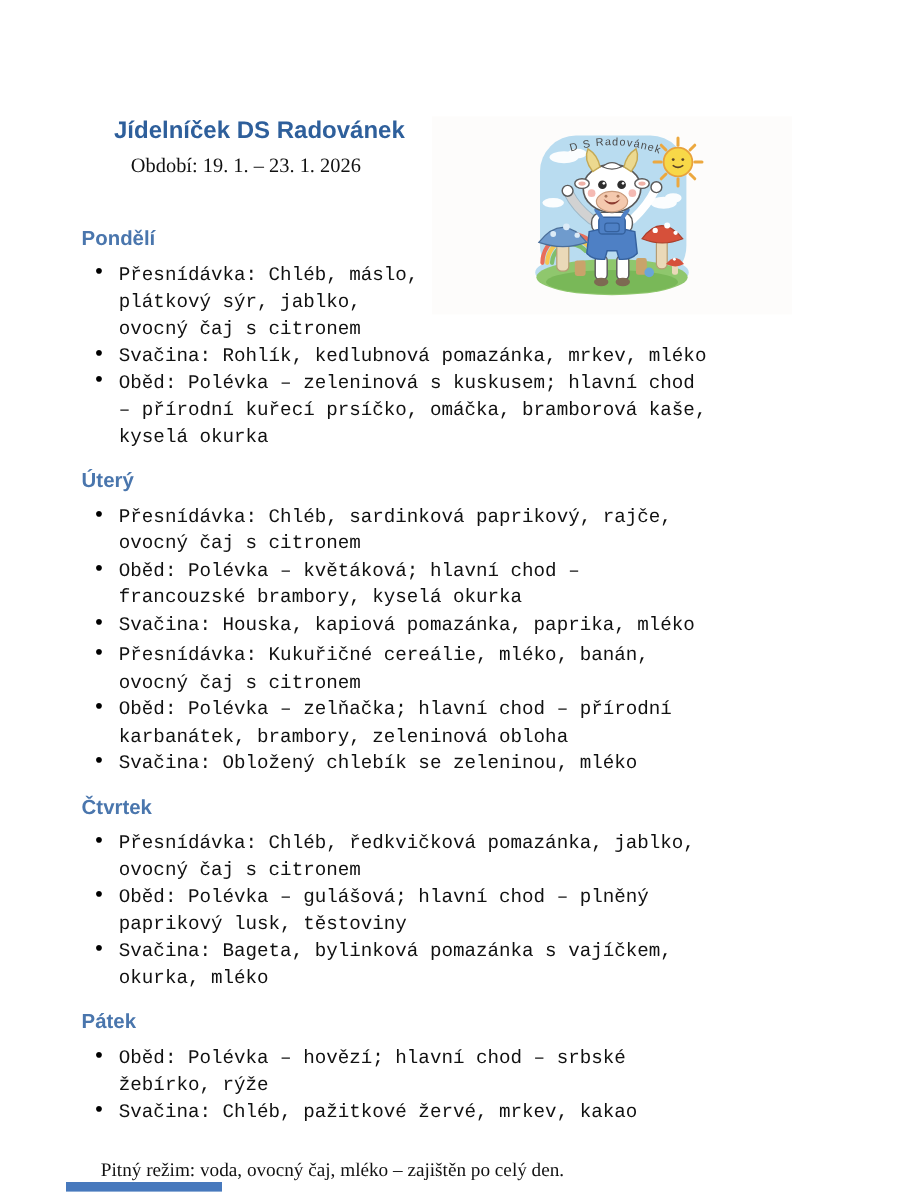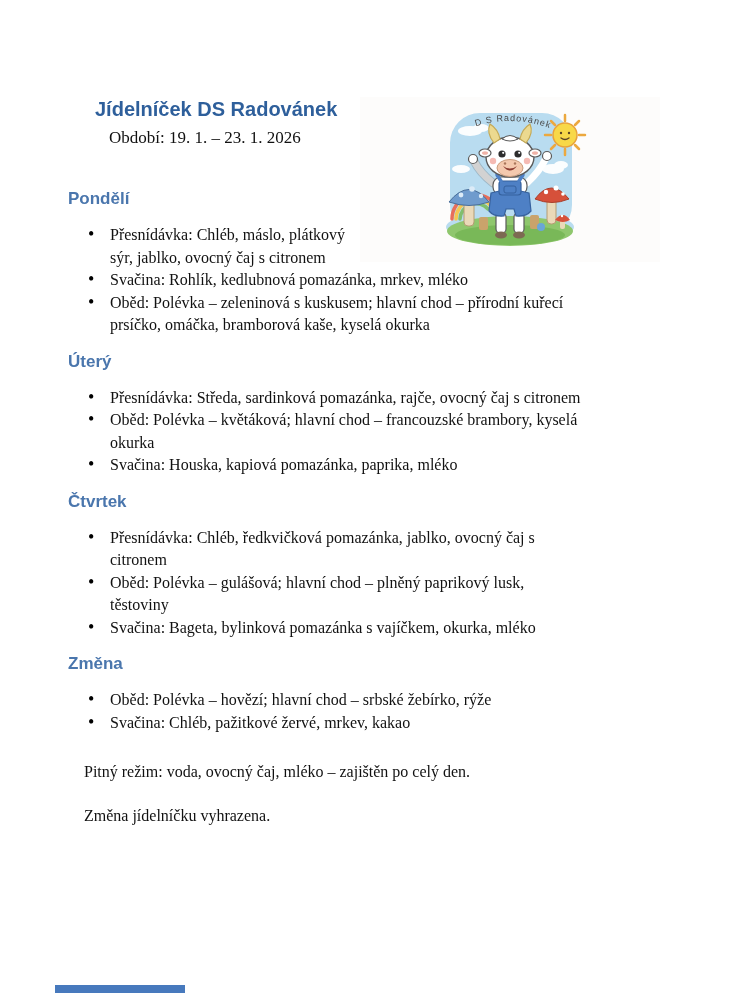--- a/index.html
+++ b/index.html
@@ -40,21 +40,21 @@
     margin: 14px 0 8px 0;
     font-family: "Liberation Sans", sans-serif;
     font-size: 17px; line-height: 22px;
     font-weight: bold;
     color: #4a76ad;
   }
   section.day:first-of-type h2 { margin-top: 40px; }
 
   ul.menu {
     list-style: none;
-    margin: 14px; padding: 0 0 0 28px;
+    margin: 3px; padding: 0 0 0 28px; font-family: Liberation Mono, monospace;
   }
   ul.menu li {
     position: relative;
     font-size: 16px; line-height: 22.5px;
     color: #111;
   }
   ul.menu li::before {
     content: "\2022";
     position: absolute;
     left: -22px; top: -1px;
@@ -94,40 +94,45 @@
       <ul class="menu">
         <li class="narrow">Přesnídávka: Chléb, máslo, plátkový sýr, jablko, ovocný čaj s citronem</li>
         <li>Svačina: Rohlík, kedlubnová pomazánka, mrkev, mléko</li>
         <li>Oběd: Polévka – zeleninová s kuskusem; hlavní chod – přírodní kuřecí prsíčko, omáčka, bramborová kaše, kyselá okurka</li>
       </ul>
     </section>
 
     <section class="day">
       <h2>Úterý</h2>
       <ul class="menu">
-        <li>Přesnídávka: Středa, sardinková pomazánka, rajče, ovocný čaj s citronem</li>
+        <li>Přesnídávka: Chléb, sardinková paprikový, rajče, ovocný čaj s citronem</li>
         <li>Oběd: Polévka – květáková; hlavní chod – francouzské brambory, kyselá okurka</li>
         <li>Svačina: Houska, kapiová pomazánka, paprika, mléko</li>
       </ul>
     </section>
 
     <section class="day">
+      <ul class="menu">
+        <li>Přesnídávka: Kukuřičné cereálie, mléko, banán, ovocný čaj s citronem</li>
+        <li>Oběd: Polévka – zelňačka; hlavní chod – přírodní karbanátek, brambory, zeleninová obloha</li>
+        <li>Svačina: Obložený chlebík se zeleninou, mléko</li>
+      </ul>
     </section>
 
     <section class="day">
       <h2>Čtvrtek</h2>
       <ul class="menu">
         <li>Přesnídávka: Chléb, ředkvičková pomazánka, jablko, ovocný čaj s citronem</li>
         <li>Oběd: Polévka – gulášová; hlavní chod – plněný paprikový lusk, těstoviny</li>
         <li>Svačina: Bageta, bylinková pomazánka s vajíčkem, okurka, mléko</li>
       </ul>
     </section>
 
     <section class="day">
-      <h2>Změna</h2>
+      <h2>Pátek</h2>
       <ul class="menu">
         <li>Oběd: Polévka – hovězí; hlavní chod – srbské žebírko, rýže</li>
         <li>Svačina: Chléb, pažitkové žervé, mrkev, kakao</li>
       </ul>
     </section>
 
     <p class="note first">Pitný režim: voda, ovocný čaj, mléko – zajištěn po celý den.</p>
     <p class="note second">Změna jídelníčku vyhrazena.</p>
   </div>
 

